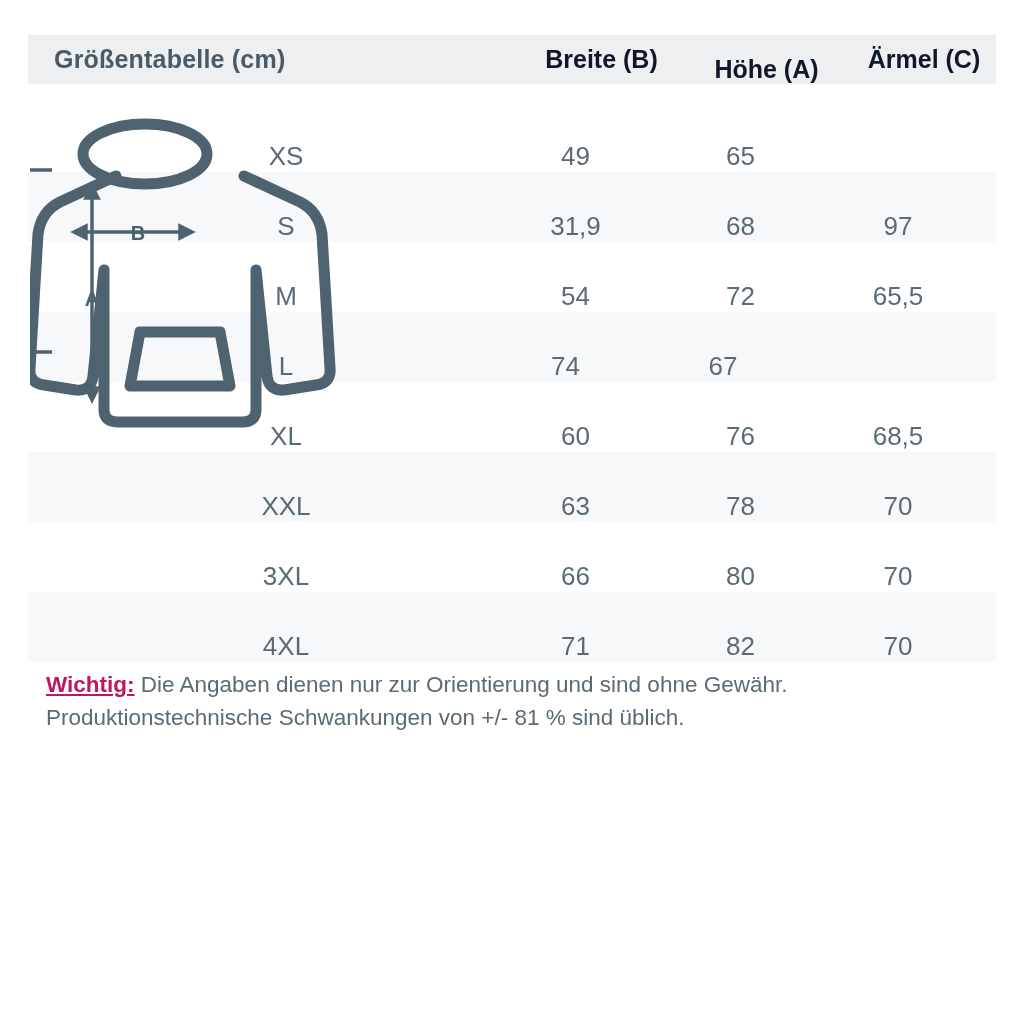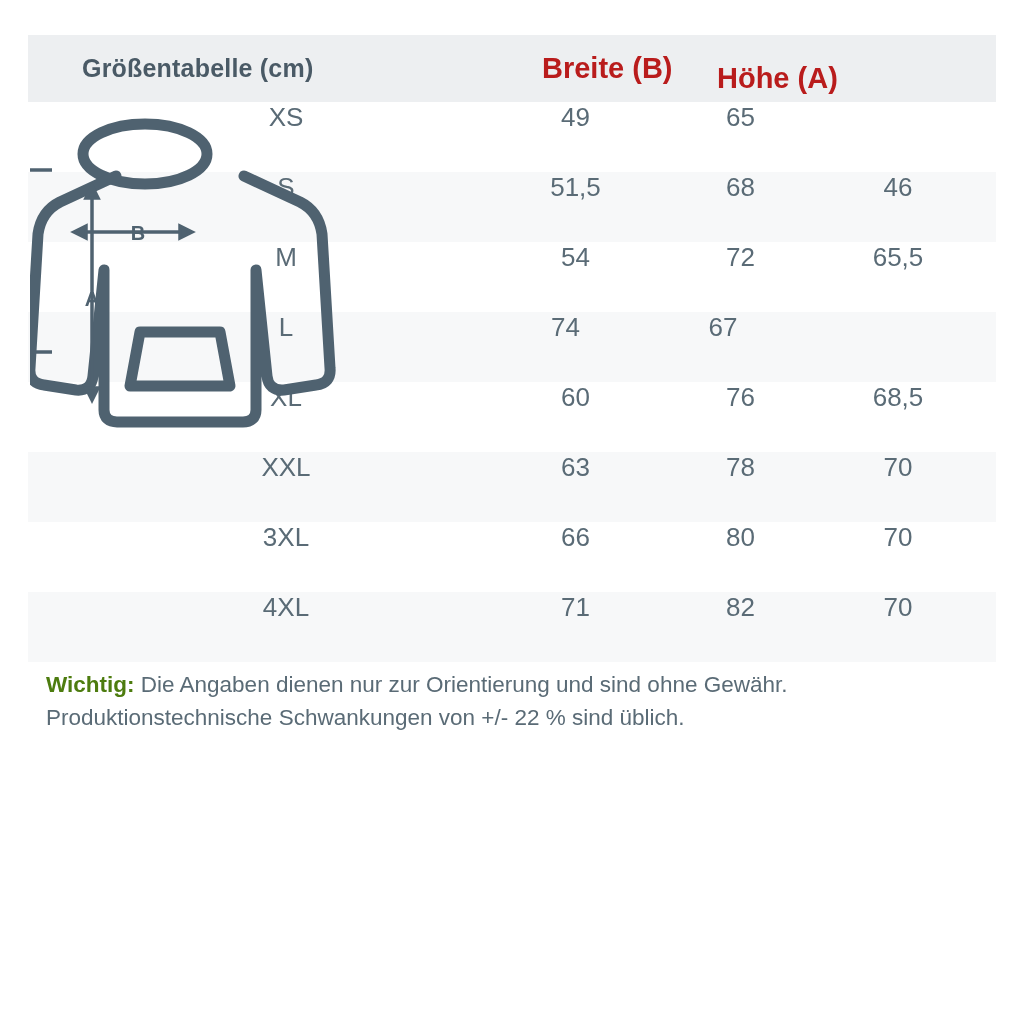--- a/index.html
+++ b/index.html
@@ -17,55 +17,54 @@
     background: #ffffff;
     overflow: hidden;
   }
 
   
   .header {
     position: absolute;
     left: 28px;
     top: 35px;
     width: 968px;
-    height: 67px;
+    height: 49px;
     background: #edeff1;
     display: flex;
     align-items: center;
     box-sizing: border-box;
-    padding-left: 28px;
   }
   .header-title {
     color: #4a5a66;
     font-size: 25px;
     font-weight: bold;
     padding-left: 26px;
     flex: 0 0 460px;
     letter-spacing: .2px;
   }
   .header-col {
-    color: #b91c1c;
-    font-size: 29px;
+    color: #0f172a;
+    font-size: 25px;
     font-weight: bold;
-    text-align: left;
+    text-align: center;
   }
   .col-b { flex: 0 0 175px; }
   .col-a { flex: 0 0 155px; margin-top: 20px; }
   .col-c { flex: 0 0 160px; }
 
   
   .table {
     position: absolute;
     left: 28px;
     top: 102px;
     width: 968px;
   }
   .row {
     display: flex;
-    align-items: flex-start;
+    align-items: flex-end;
     height: 70px;
     box-sizing: border-box;
   }
   .row.alt { background: #f7f8f9; }
   .cell {
     color: #5a6b76;
     font-size: 26px;
     text-align: center;
   }
   .cell-size { flex: 0 0 460px; text-align: center; padding-left: 56px; box-sizing: border-box; }
@@ -85,44 +84,45 @@
   
   .note {
     position: absolute;
     left: 46px;
     top: 668px;
     width: 940px;
     color: #5a6b76;
     font-size: 22.5px;
     line-height: 33px;
   }
-  .note b { color: #4d7c0f; font-weight: bold; }
+  .note b { color: #be185d; font-weight: bold; text-decoration: underline; }
 </style>
 </head>
 <body>
 
 <div class="page">
 
   <div class="header">
     <div class="header-title">Größentabelle (cm)</div>
     <div class="header-col col-b">Breite (B)</div>
     <div class="header-col col-a">Höhe (A)</div>
+    <div class="header-col col-c">Ärmel (C)</div>
   </div>
 
   <div class="table">
     <div class="row">
       <div class="cell cell-size">XS</div>
       <div class="cell cell-b">49</div>
       <div class="cell cell-a">65</div>
     </div>
     <div class="row alt">
       <div class="cell cell-size">S</div>
-      <div class="cell cell-b">51,5</div>
+      <div class="cell cell-b">31,9</div>
       <div class="cell cell-a">68</div>
-      <div class="cell cell-c">46</div>
+      <div class="cell cell-c">97</div>
     </div>
     <div class="row">
       <div class="cell cell-size">M</div>
       <div class="cell cell-b">54</div>
       <div class="cell cell-a">72</div>
       <div class="cell cell-c">65,5</div>
     </div>
     <div class="row alt">
       <div class="cell cell-size">L</div>
       <div class="cell cell-a">74</div>
@@ -201,16 +201,16 @@
         <line x1="-28" y1="242" x2="22" y2="242"></line>
       </g>
 
       <text x="108" y="130" font-family="Liberation Sans, sans-serif" font-size="20" font-weight="bold" fill="#4f6270" text-anchor="middle">B</text>
       <text x="62" y="196" font-family="Liberation Sans, sans-serif" font-size="20" font-weight="bold" fill="#4f6270" text-anchor="middle">A</text>
       <text x="-18" y="158" font-family="Liberation Sans, sans-serif" font-size="20" font-weight="bold" fill="#4f6270" text-anchor="middle">C</text>
     </svg>
   </div>
 
   <div class="note">
-    <b>Wichtig:</b><span> Die Angaben dienen nur zur Orientierung und sind ohne Gewähr. Produktionstechnische Schwankungen von +/- 22 % sind üblich.</span>
+    <b>Wichtig:</b><span> Die Angaben dienen nur zur Orientierung und sind ohne Gewähr. Produktionstechnische Schwankungen von +/- 81 % sind üblich.</span>
   </div>
 
 </div>
 
 </body></html>

